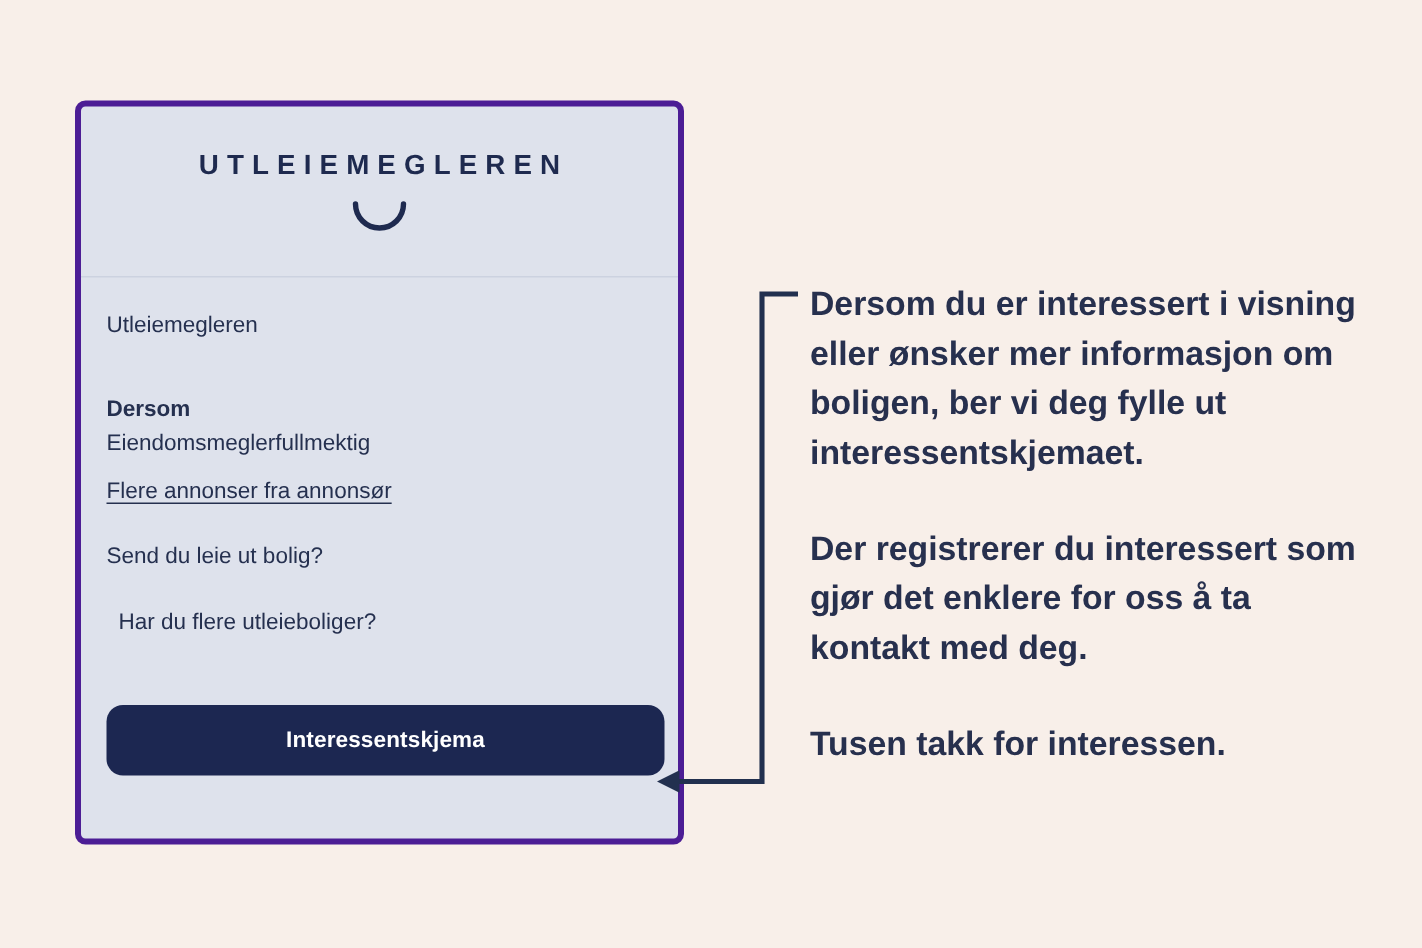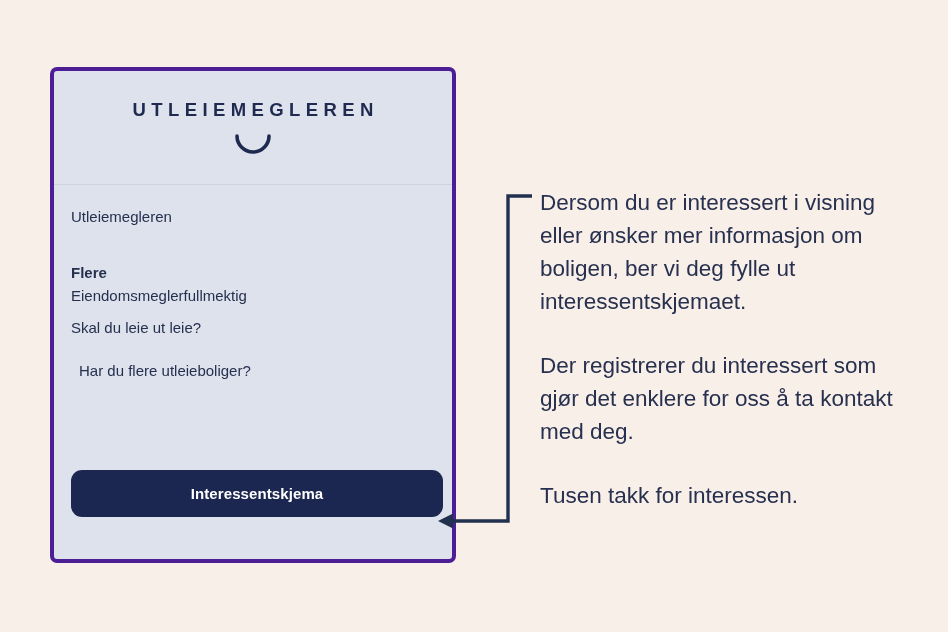--- a/index.html
+++ b/index.html
@@ -134,20 +134,21 @@
   }
 
   #annotation-text {
     position: absolute;
     left: 540px;
     top: 186px;
     width: 370px;
     color: #27304e;
     font-size: 22.5px;
     line-height: 1.47;
+    font-weight: bold;
   }
 
   #annotation-text p { margin: 0 0 31px 0; }
   #annotation-text p:last-child { margin-bottom: 0; }
 </style>
 </head>
 <body>
 
 <div id="contact-card">
 
@@ -155,27 +156,28 @@
     <div id="brand-wordmark">UTLEIEMEGLEREN</div>
     <svg id="smile-icon" viewBox="0 0 38 20">
       <path d="M3 2 A 16 16 0 0 0 35 2" fill="none" stroke="#1e2a4f" stroke-width="3.6" stroke-linecap="round"></path>
     </svg>
   </div>
 
   <div id="card-body">
 
     <div class="body-text" id="agency-name">Utleiemegleren</div>
 
-    <div class="body-text" id="agent-role-title">Flere</div>
+    <div class="body-text" id="agent-role-title">Dersom</div>
 
     <div class="body-text" id="agent-role-subtitle">Eiendomsmeglerfullmektig</div>
 
 
+    <span class="body-text" id="more-ads-link">Flere annonser fra annonsør</span>
 
-    <span class="body-text" id="rent-out-link">Skal du leie ut leie?</span>
+    <span class="body-text" id="rent-out-link">Send du leie ut bolig?</span>
 
     <span class="body-text" id="more-rentals-link">Har du flere utleieboliger?</span>
 
     <button id="interest-form-button">Interessentskjema</button>
   </div>
 </div>
 
 <svg id="annotation-connector" viewBox="0 0 115 350">
   <path d="M102 11 L78 11 L78 336 L22 336" fill="none" stroke="#22304f" stroke-width="3.4"></path>
   <path d="M8 336 L23 328.5 L23 343.5 Z" fill="#22304f"></path>

